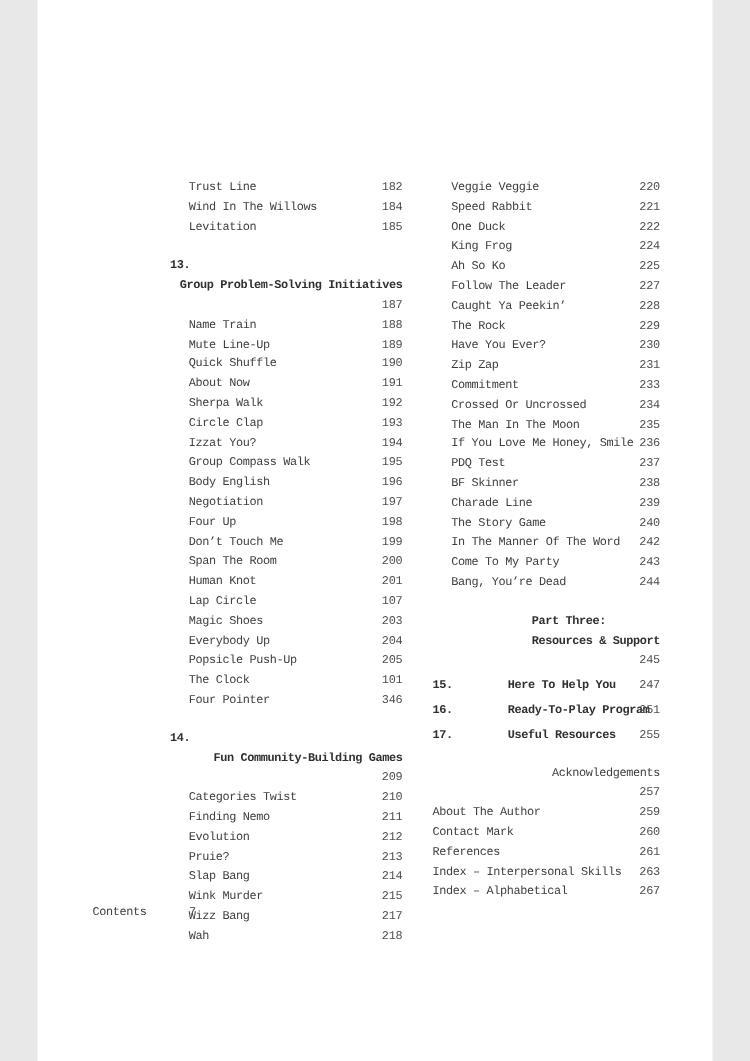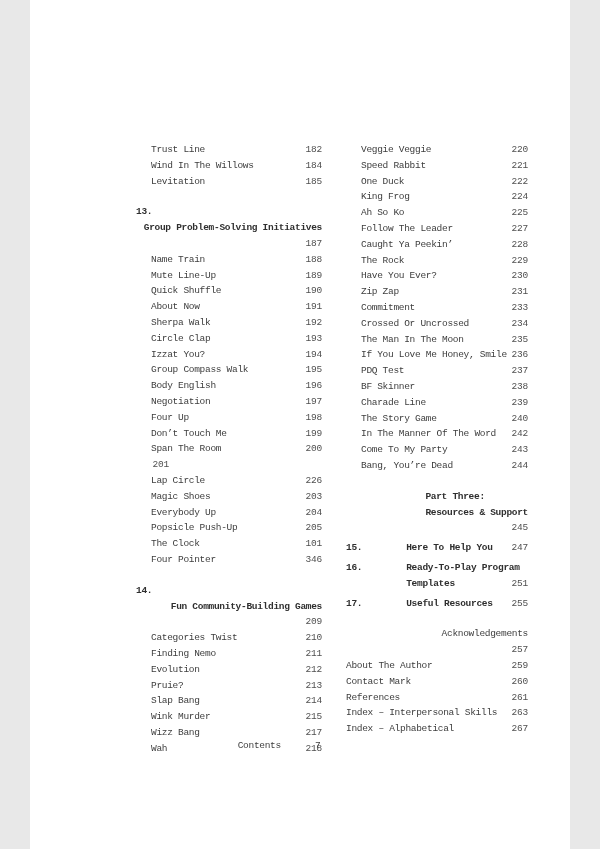--- a/index.html
+++ b/index.html
@@ -20,22 +20,22 @@
   .col-right{left:316px;width:182px;}
   .row{display:flex;align-items:flex-end;line-height:15.8px;}
   .row .num{flex:0 0 15px;align-self:flex-start;}
   .row .titles{flex:1 1 auto;min-width:0;}
   .row .t1,.row .t2{display:block;white-space:nowrap;}
   .row .pg{flex:0 0 auto;width:18px;text-align:right;font-weight:400;color:var(--page-num);letter-spacing:-0.2px;}
   .row.bold{font-weight:700;color:var(--text-bold);}
   .row.gap{margin-top:15px;flex-direction:column;}
   .row.chapter{margin-top:4px;gap:44px;}
   .footer{
-    position:absolute;left:0;top:738px;width:498px;
-    display:flex;justify-content:center;line-height:15.8px;
+    position:absolute;left:0;top:722px;width:498px;
+    display:flex;justify-content:flex-start;line-height:15.8px;padding-left:44px;
   }
   .footer .fpage{margin-left:34px;color:var(--text);}
 </style>
 </head>
 <body>
 
 <div class="page">
 
   <div class="col col-left">
 
@@ -170,29 +170,33 @@
       <div class="row">
       <span class="num"></span>
       <span class="titles">
         <span class="t1">Span The Room</span>
 
       </span>
       <span class="pg">200</span>
     </div>
       <div class="row">
       <span class="num"></span>
+      <span class="titles">
+        <span class="t1">Human Knot</span>
+
+      </span>
       <span class="pg">201</span>
     </div>
       <div class="row">
       <span class="num"></span>
       <span class="titles">
         <span class="t1">Lap Circle</span>
 
       </span>
-      <span class="pg">226</span>
+      <span class="pg">107</span>
     </div>
       <div class="row">
       <span class="num"></span>
       <span class="titles">
         <span class="t1">Magic Shoes</span>
 
       </span>
       <span class="pg">203</span>
     </div>
       <div class="row">
@@ -484,21 +488,20 @@
       <span class="titles">
         <span class="t1">Here To Help You</span>
 
       </span>
       <span class="pg">247</span>
     </div>
       <div class="row bold chapter">
       <span class="num">16.</span>
       <span class="titles">
         <span class="t1">Ready-To-Play Program</span>
-        <span class="t2">Templates</span>
       </span>
       <span class="pg">251</span>
     </div>
       <div class="row bold chapter">
       <span class="num">17.</span>
       <span class="titles">
         <span class="t1">Useful Resources</span>
 
       </span>
       <span class="pg">255</span>

